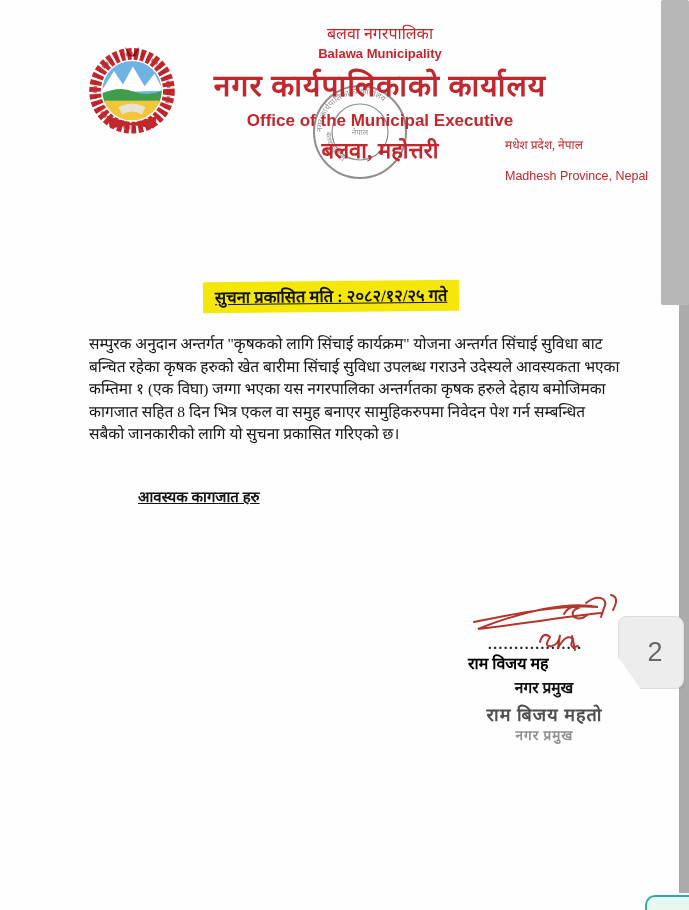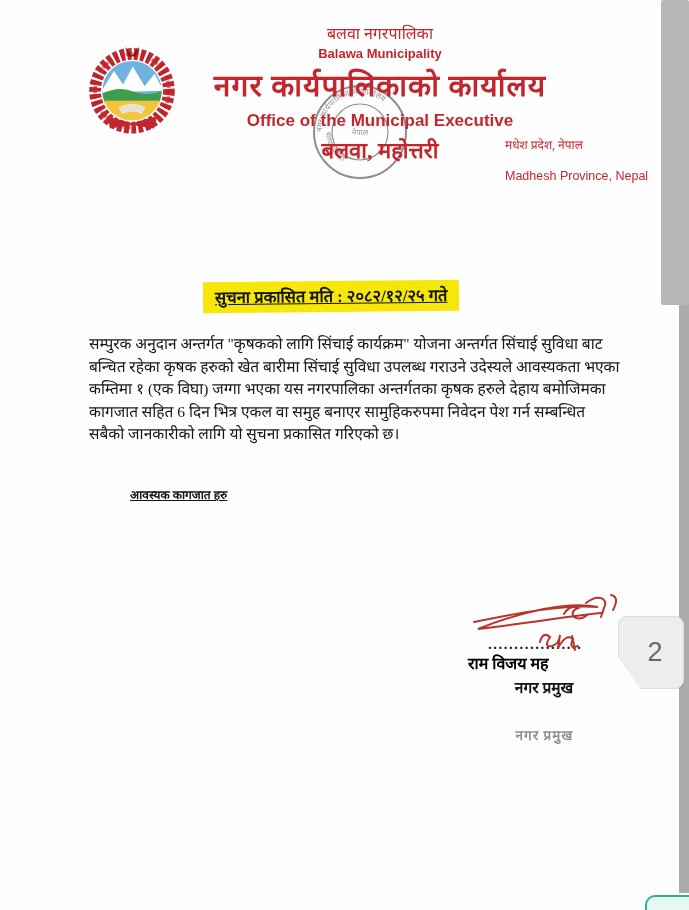--- a/index.html
+++ b/index.html
@@ -31,21 +31,21 @@
   .title { position:absolute; left:30px; top:202px; width:600px; text-align:center;
     font-size:17.5px; font-weight:bold; color:#111; }
   .date-row { position:absolute; left:0; top:252px; width:662px; text-align:center;margin-top:29px; }
   .date-hl { display:inline-block; background:#f6e70b; color:#141414; font-size:16.5px; font-weight:bold;
     padding:3px 12px 5px; text-decoration:underline; transform:rotate(-0.6deg); }
 
   .body-text { position:absolute; left:89px; top:333px; width:565px; font-size:15.5px;
     line-height:22.6px; color:#161616; }
   .body-text div { white-space:nowrap; }
 
-  .doc-heading { position:absolute; left:130px; top:486px; font-size:12px; font-weight:bold;
+  .doc-heading { position:absolute; left:138px; top:486px; font-size:15px; font-weight:bold;
     text-decoration:underline; color:#141414; }
   .doc-list { position:absolute; left:95px; top:508px; font-size:15.5px; font-weight:bold;
     color:#161616; line-height:22.5px; list-style:none; }
 
   
   .sig-svg { position:absolute; left:468px; top:592px; width:178px; height:68px; z-index:3; }
   .dotted { position:absolute; left:488px; top:636px; font-size:15px; font-weight:bold;
     letter-spacing:1.5px; color:#222; }
   .sig-name { position:absolute; left:468px; top:652px; width:152px; text-align:left;
     font-size:16px; font-weight:bold; color:#000000; }
@@ -115,39 +115,40 @@
   </div>
 
   <div class="date-row">
     <span class="date-hl">सुचना प्रकासित मति : २०८२/१२/२५ गते</span>
   </div>
 
   <div class="body-text">
     <div>सम्पुरक अनुदान अन्तर्गत "कृषकको लागि सिंचाई कार्यक्रम" योजना अन्तर्गत सिंचाई सुविधा बाट</div>
     <div>बन्चित रहेका कृषक हरुको खेत बारीमा सिंचाई सुविधा उपलब्ध गराउने उदेस्यले आवस्यकता भएका</div>
     <div>कम्तिमा १ (एक विघा) जग्गा भएका यस नगरपालिका अन्तर्गतका कृषक हरुले देहाय बमोजिमका</div>
-    <div>कागजात सहित 6 दिन भित्र एकल वा समुह बनाएर सामुहिकरुपमा निवेदन पेश गर्न सम्बन्धित</div>
+    <div>कागजात सहित 8 दिन भित्र एकल वा समुह बनाएर सामुहिकरुपमा निवेदन पेश गर्न सम्बन्धित</div>
     <div>सबैको जानकारीको लागि यो सुचना प्रकासित गरिएको छ।</div>
   </div>
 
   <div class="doc-heading">आवस्यक कागजात हरु</div>
 
   <svg class="sig-svg" viewBox="0 0 178 68">
     <g stroke="#b5342c" fill="none" stroke-width="2" stroke-linecap="round">
       <path d="M6 30 C 45 22, 95 12, 130 15 C 100 9, 55 19, 10 37 C 62 31, 108 23, 134 21"></path>
       <path d="M96 22 q 6 -10 14 -6 q -8 3 -4 9 q 6 4 13 -2"></path>
       <path d="M118 11 q 10 -8 17 -4 q 4 3 1 9 l -3 9"></path>
       <path d="M143 3 q 9 2 2 15"></path>
       <path d="M72 50 q 3 -11 10 -5 q -7 11 2 9 q 7 -2 8 -11 l -2 13 q 8 -15 15 -9 q -5 11 5 7"></path>
       <path d="M104 44 l 3 14"></path>
     </g>
   </svg>
 
   <div class="dotted">..................</div>
   <div class="sig-name">राम विजय मह</div>
   <div class="sig-title">नगर प्रमुख</div>
+  <div class="stamp-name">राम बिजय महतो</div>
   <div class="stamp-title">नगर प्रमुख</div>
 
   <div class="badge">2</div>
 
   <div class="corner-btn"></div>
 
 </div>
 
 </body></html>

